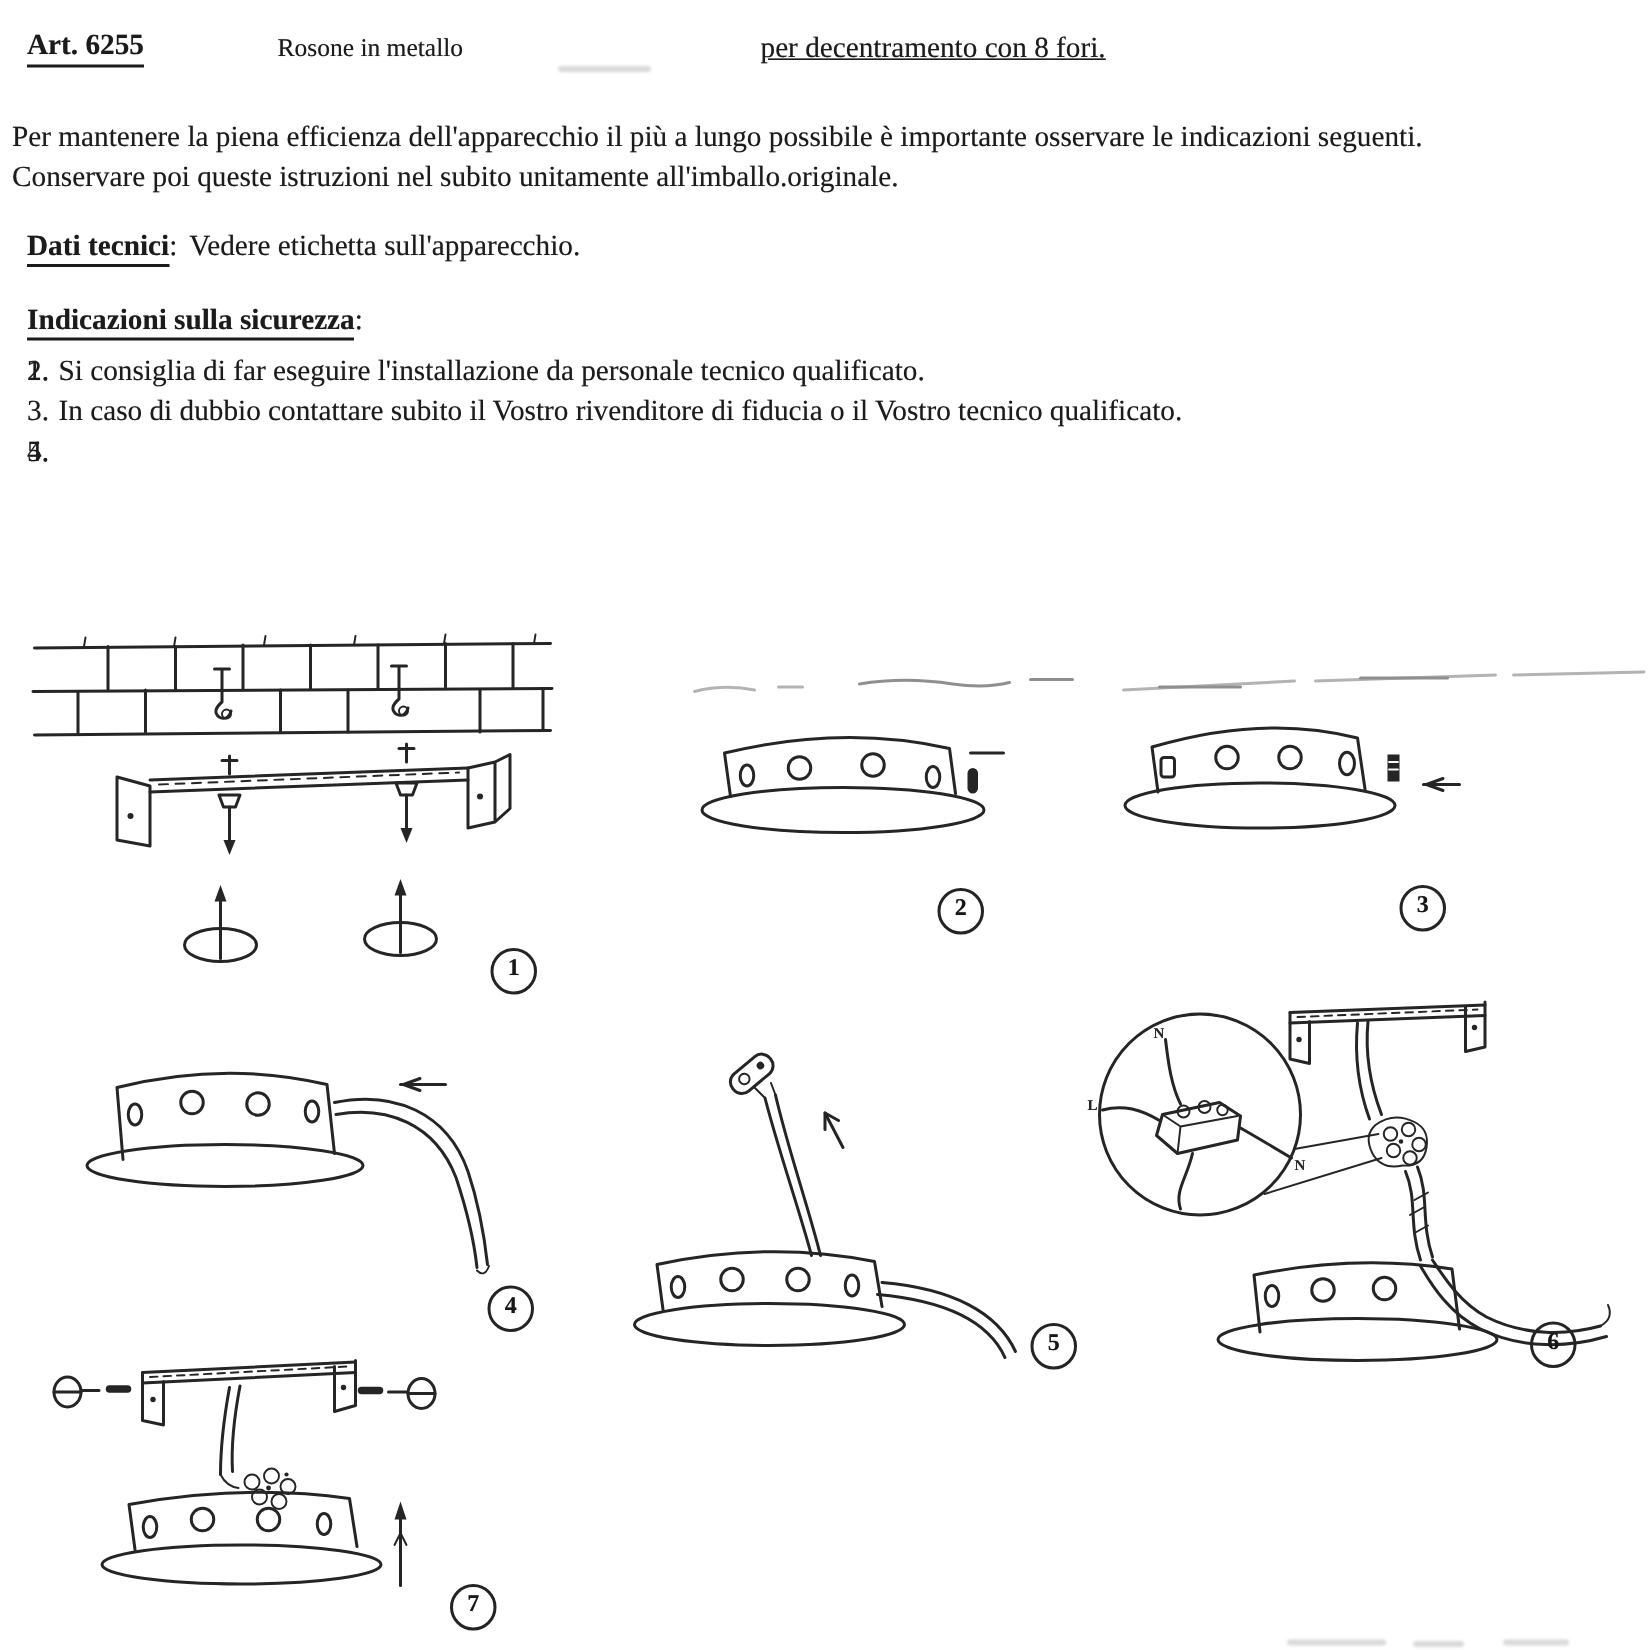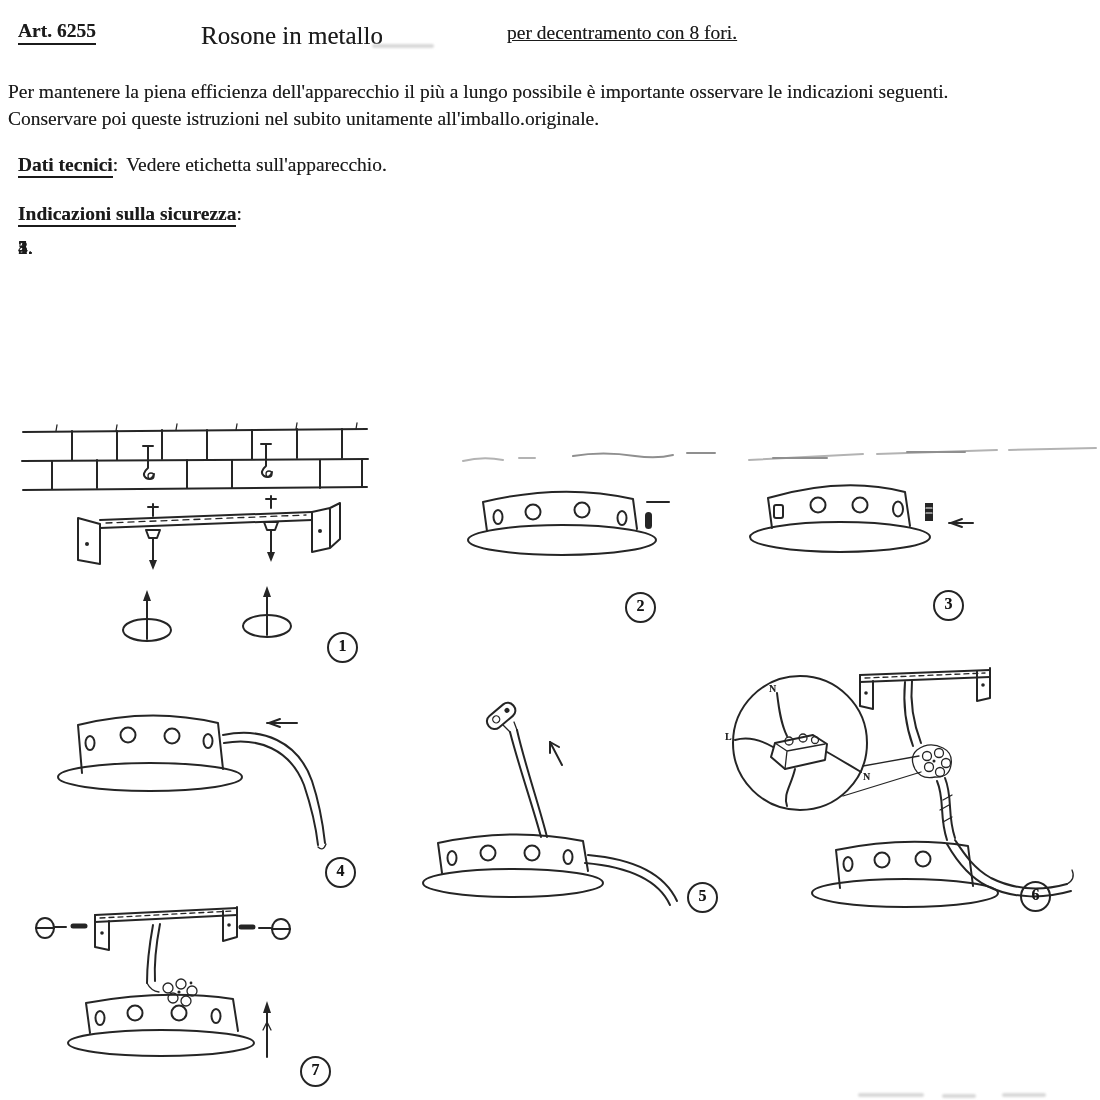--- a/index.html
+++ b/index.html
@@ -1,21 +1,21 @@
 <!DOCTYPE html>
 <html><head>
 <meta charset="utf-8">
 <style>
   html,body{margin:0;padding:0;background:#fff;}
   .page{position:relative;width:1100px;height:1100px;background:#fff;overflow:hidden;
         font-family:"Liberation Serif",serif;color:#1b1b1b;
         text-shadow:0 0 .5px rgba(40,40,40,.55);}
   .abs{position:absolute;}
   .hdr-art{left:18px;top:20px;font-size:19.5px;font-weight:bold;border-bottom:2px solid #1b1b1b;padding-bottom:1px;}
-  .hdr-title{left:185px;top:22px;font-size:25px;margin-left:16px;}
+  .hdr-title{left:185px;top:22px;font-size:17px;}
   .hdr-sub{left:507px;top:22px;font-size:19.5px;text-decoration:underline;}
   .intro{left:8px;top:78px;width:1030px;font-size:19.5px;line-height:27px;margin:0;}
   .dati{left:18px;top:154px;font-size:19.5px;}
   .sec-label{font-weight:bold;border-bottom:2px solid #1b1b1b;padding-bottom:1px;}
   .dati-text{margin-left:8px;}
   .sicu{left:18px;top:203px;font-size:19.5px;}
   .list{left:20px;top:234px;width:1035px;font-size:19.5px;line-height:27px;}
   .li{position:relative;padding-left:19px;}
   .li .num{position:absolute;left:-2px;top:0;}
   .fig-num{position:absolute;width:27px;height:27px;border:2px solid #242424;border-radius:50%;
@@ -52,23 +52,25 @@
   <div class="abs dati">
     <span class="sec-label">Dati tecnici</span><span>:</span><span class="dati-text">Vedere etichetta sull'apparecchio.</span>
   </div>
 
   <div class="abs list">
     <div class="li">
       <span class="num">1.</span>
     </div>
     <div class="li">
       <span class="num">2.</span>
+      <span>Si consiglia di far eseguire l'installazione da personale tecnico qualificato.</span>
     </div>
     <div class="li">
       <span class="num">3.</span>
+      <span>In caso di dubbio contattare subito il Vostro rivenditore di fiducia o il Vostro tecnico qualificato.</span>
     </div>
     <div class="li">
       <span class="num">4.</span>
     </div>
     <div class="li">
       <span class="num">5.</span>
     </div>
   </div>
 
   <svg style="left:20px;top:418px;" width="350" height="248" viewBox="0 0 350 248">

